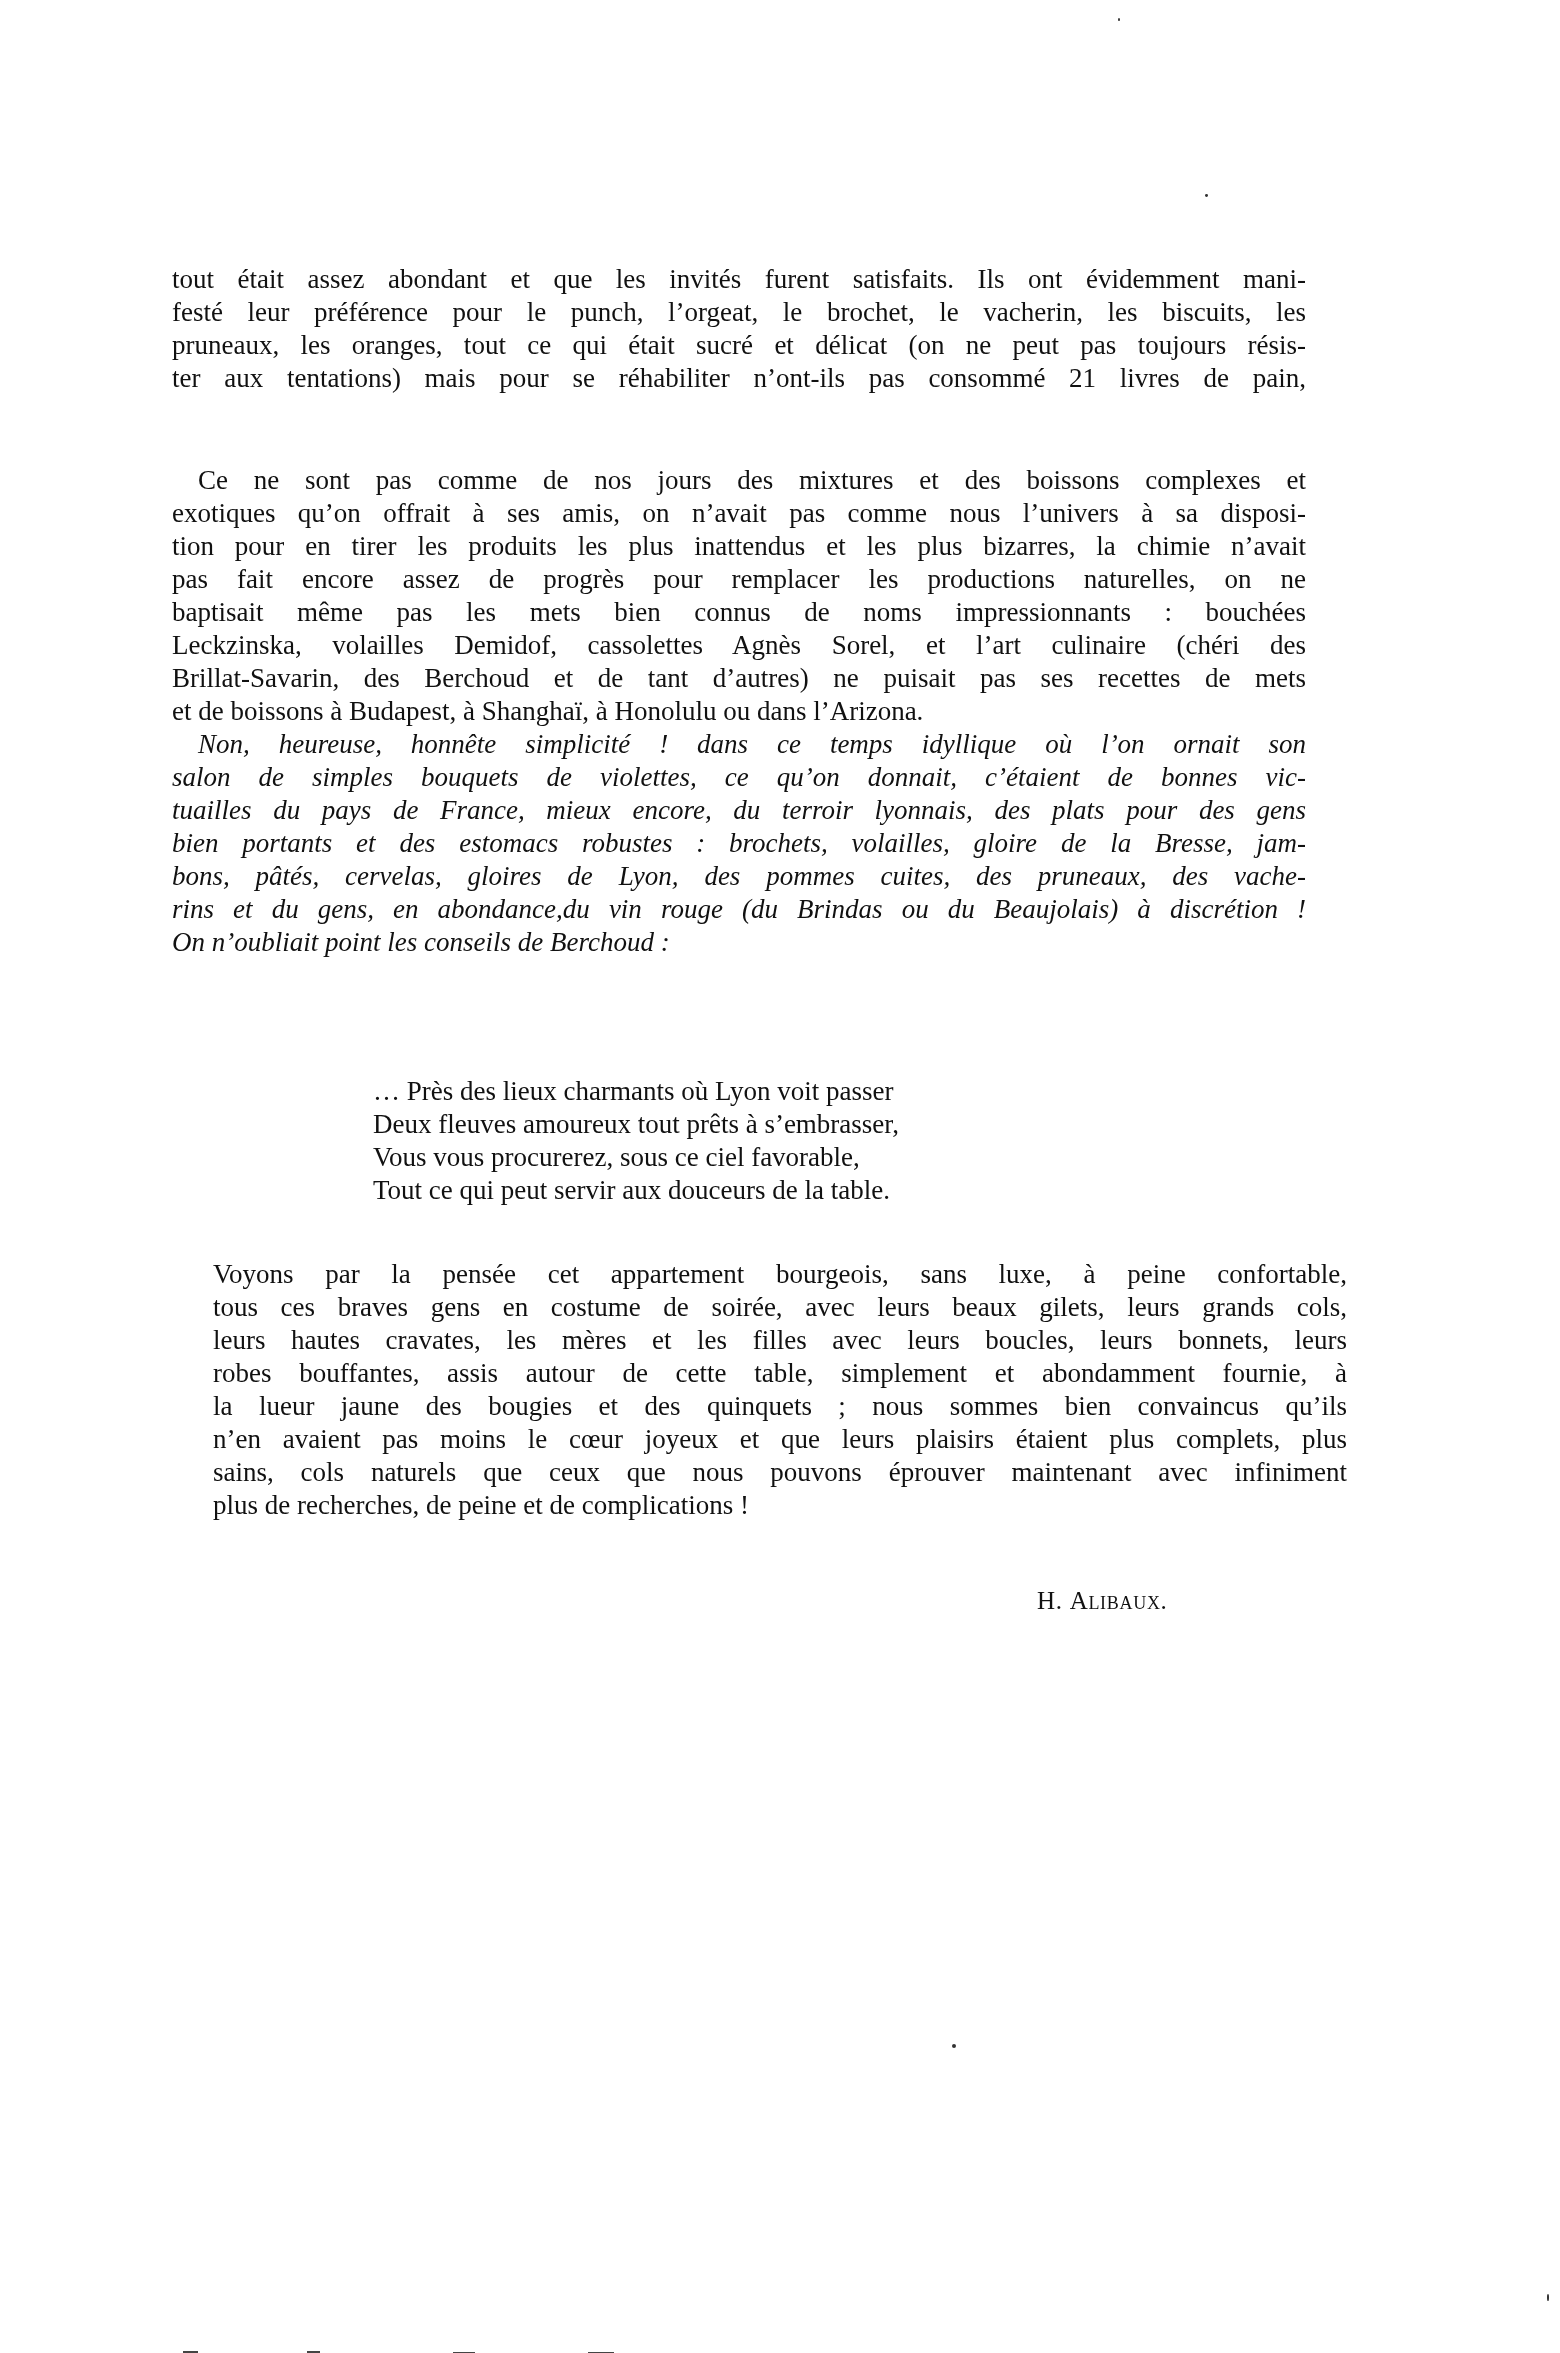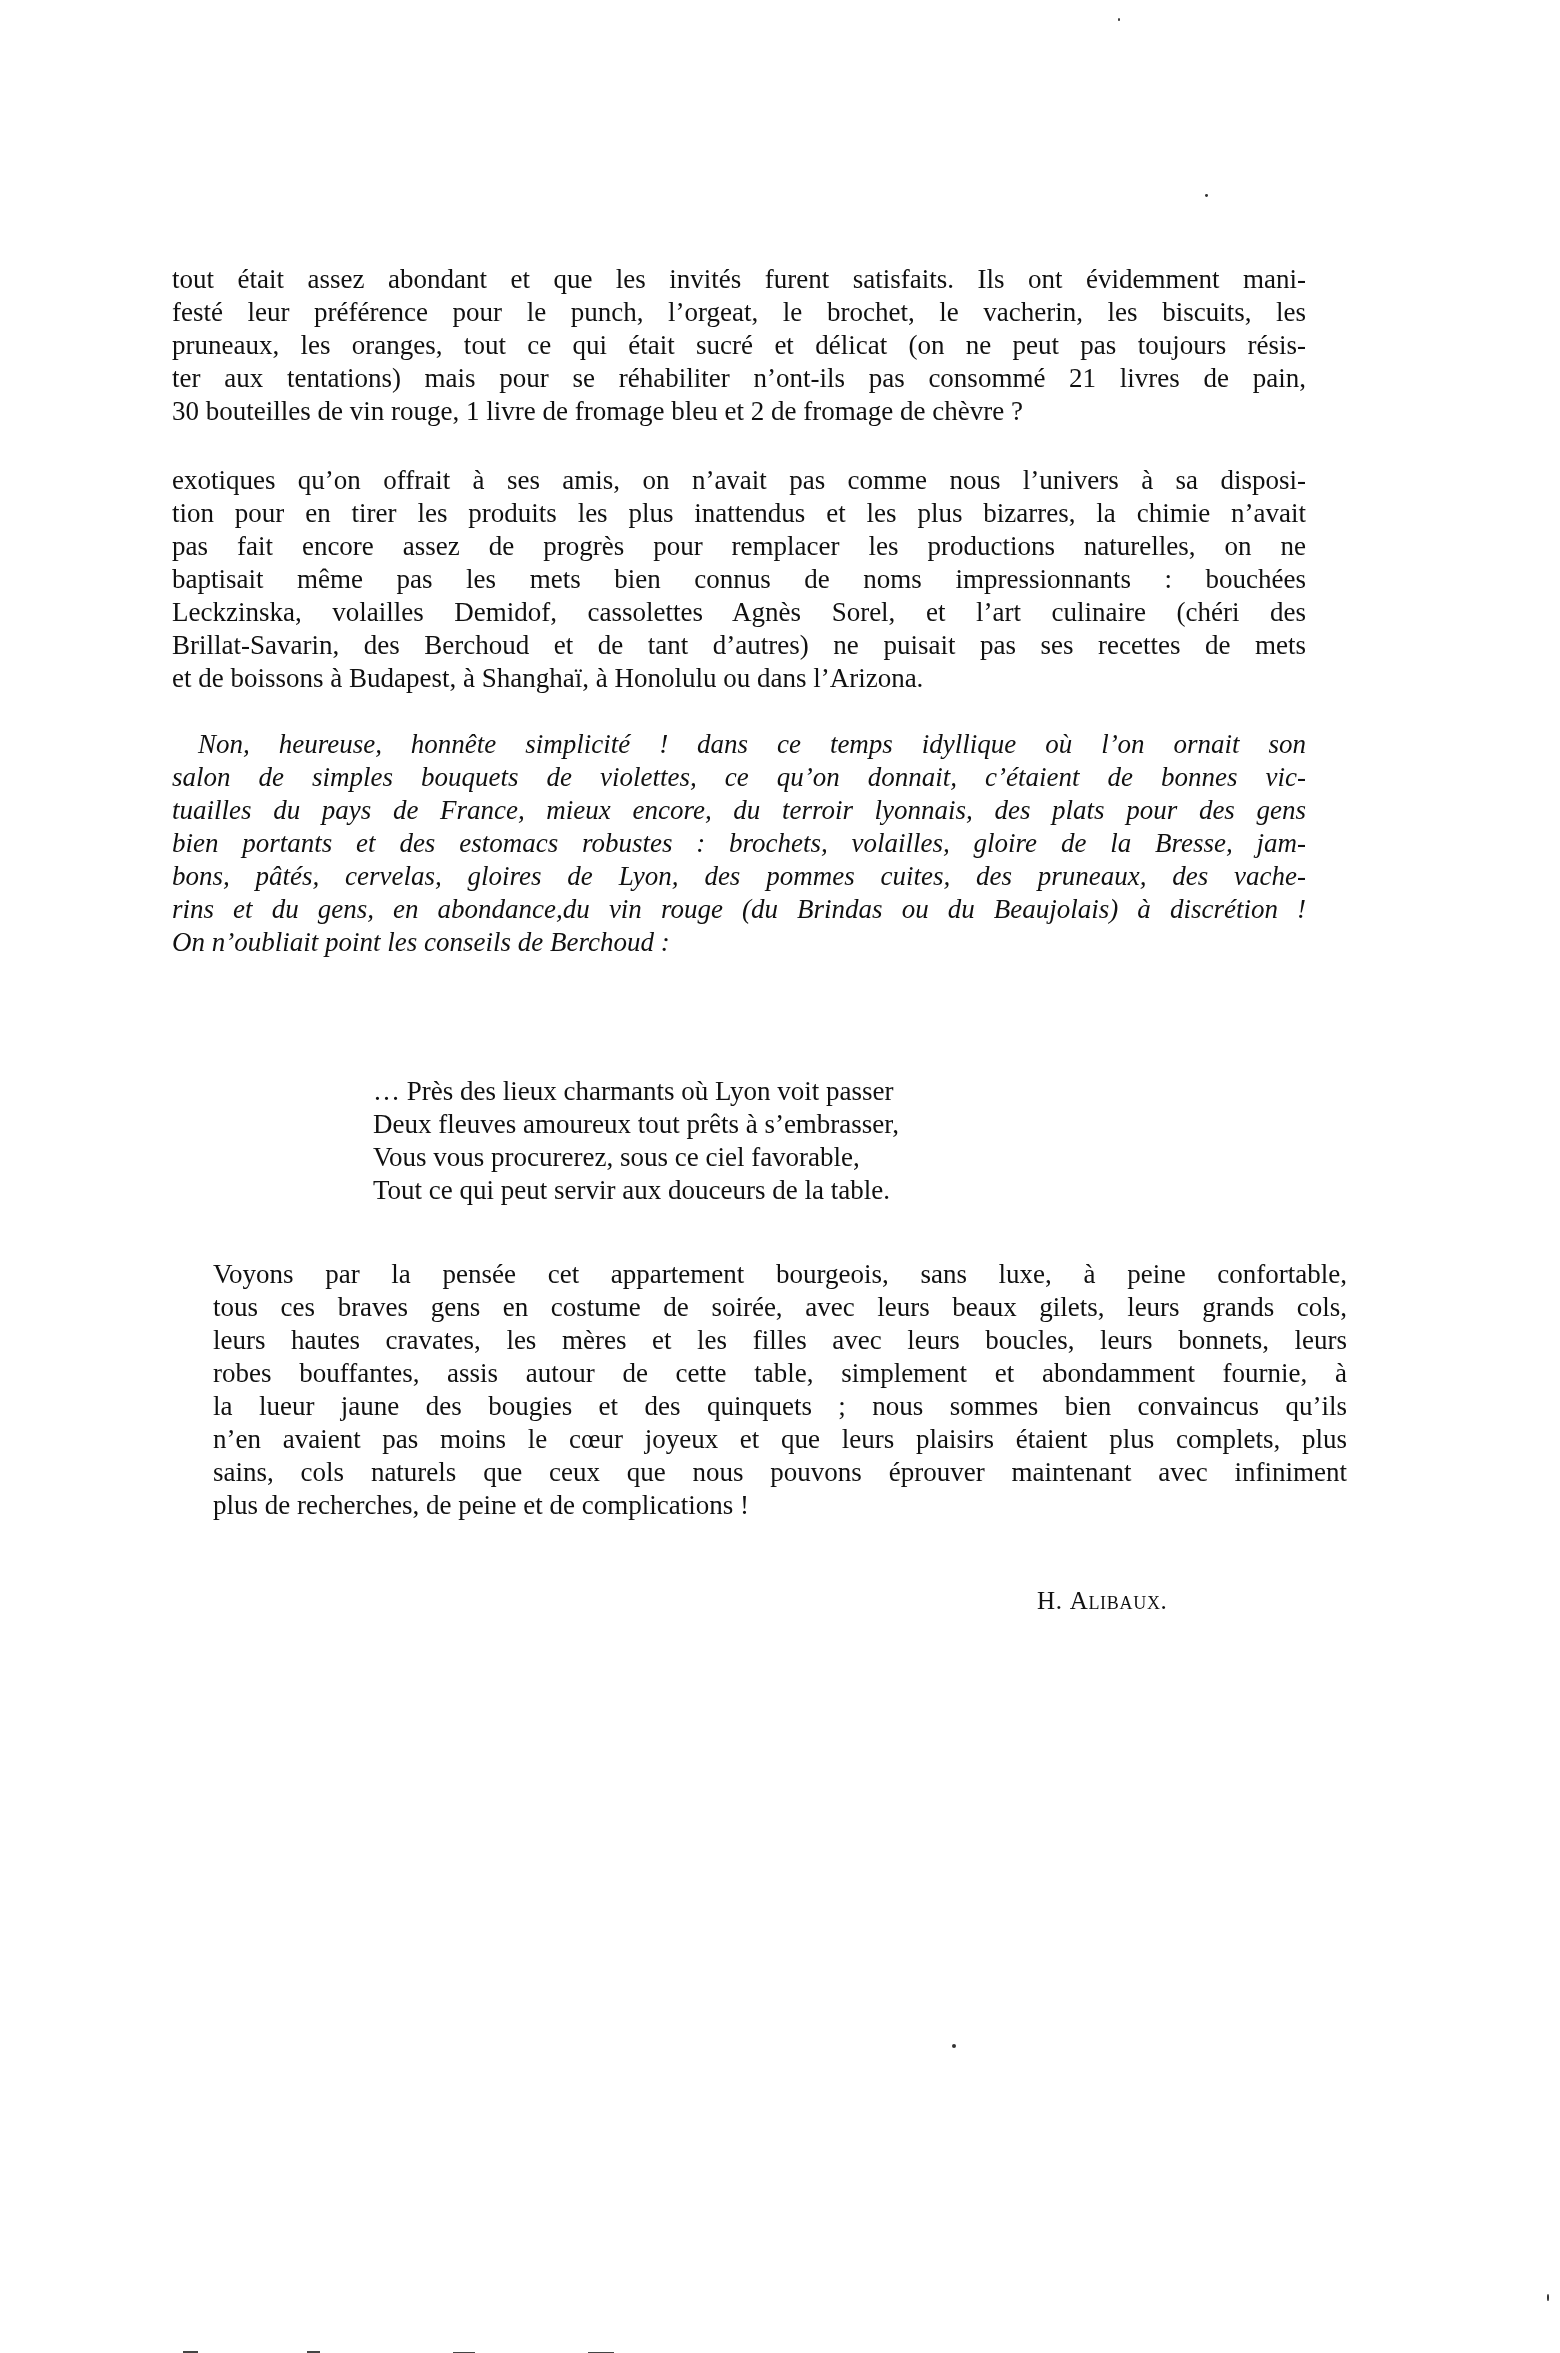--- a/index.html
+++ b/index.html
@@ -93,24 +93,24 @@
 <body>
 
 <div class="page">
 
 
   <div class="text-block" id="block1">
     <span class="line">tout était assez abondant et que les invités furent satisfaits. Ils ont évidemment mani-</span>
     <span class="line">festé leur préférence pour le punch, l’orgeat, le brochet, le vacherin, les biscuits, les</span>
     <span class="line">pruneaux, les oranges, tout ce qui était sucré et délicat (on ne peut pas toujours résis-</span>
     <span class="line">ter aux tentations) mais pour se réhabiliter n’ont-ils pas consommé 21 livres de pain,</span>
-    <span class="line last">30 bouteilles de vin rouge, 1 livre de fromage bleu et 2 de fromage de chèvre ?</span>
   </div>
 
   <div class="text-block" id="block2">
+    <span class="line indent">Ce ne sont pas comme de nos jours des mixtures et des boissons complexes et</span>
     <span class="line">exotiques qu’on offrait à ses amis, on n’avait pas comme nous l’univers à sa disposi-</span>
     <span class="line">tion pour en tirer les produits les plus inattendus et les plus bizarres, la chimie n’avait</span>
     <span class="line">pas fait encore assez de progrès pour remplacer les productions naturelles, on ne</span>
     <span class="line">baptisait même pas les mets bien connus de noms impressionnants : bouchées</span>
     <span class="line">Leckzinska, volailles Demidof, cassolettes Agnès Sorel, et l’art culinaire (chéri des</span>
     <span class="line">Brillat-Savarin, des Berchoud et de tant d’autres) ne puisait pas ses recettes de mets</span>
     <span class="line last">et de boissons à Budapest, à Shanghaï, à Honolulu ou dans l’Arizona.</span>
   </div>
 
   <div class="text-block" id="block3">

